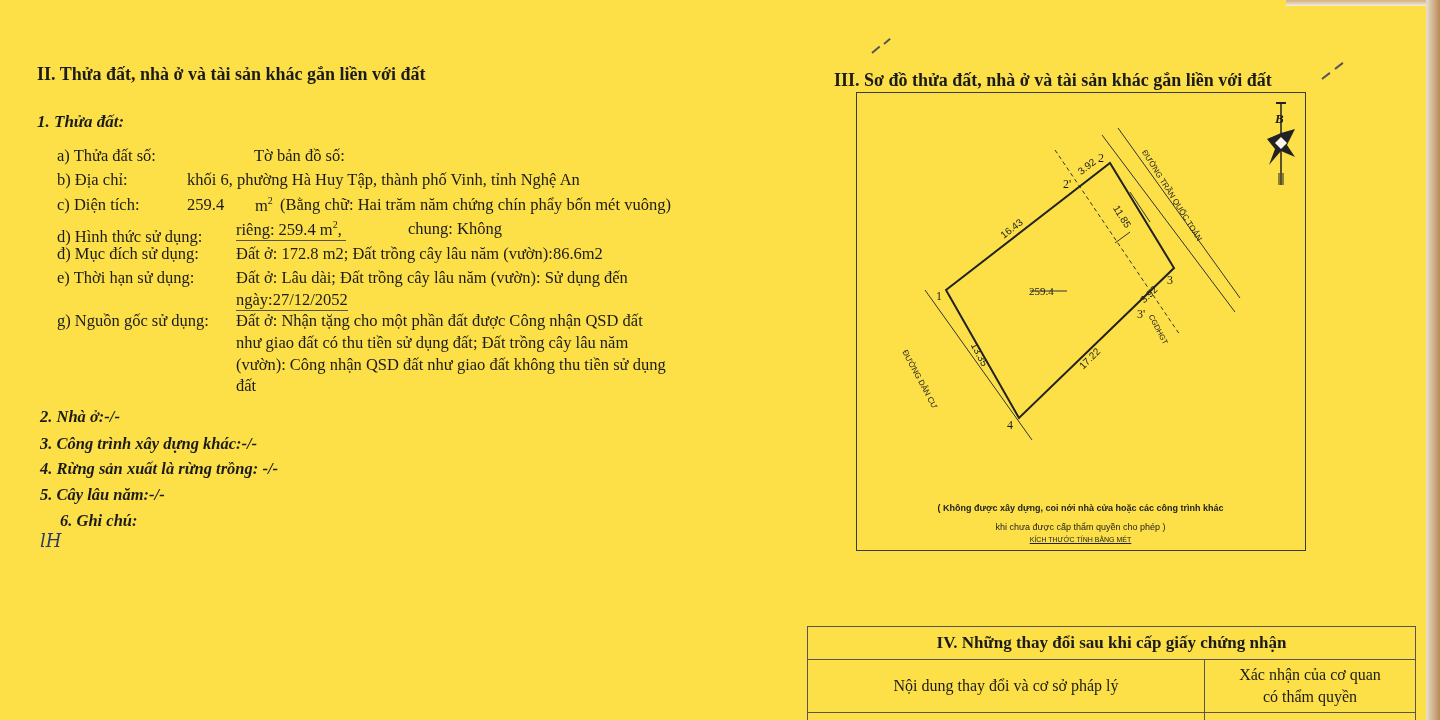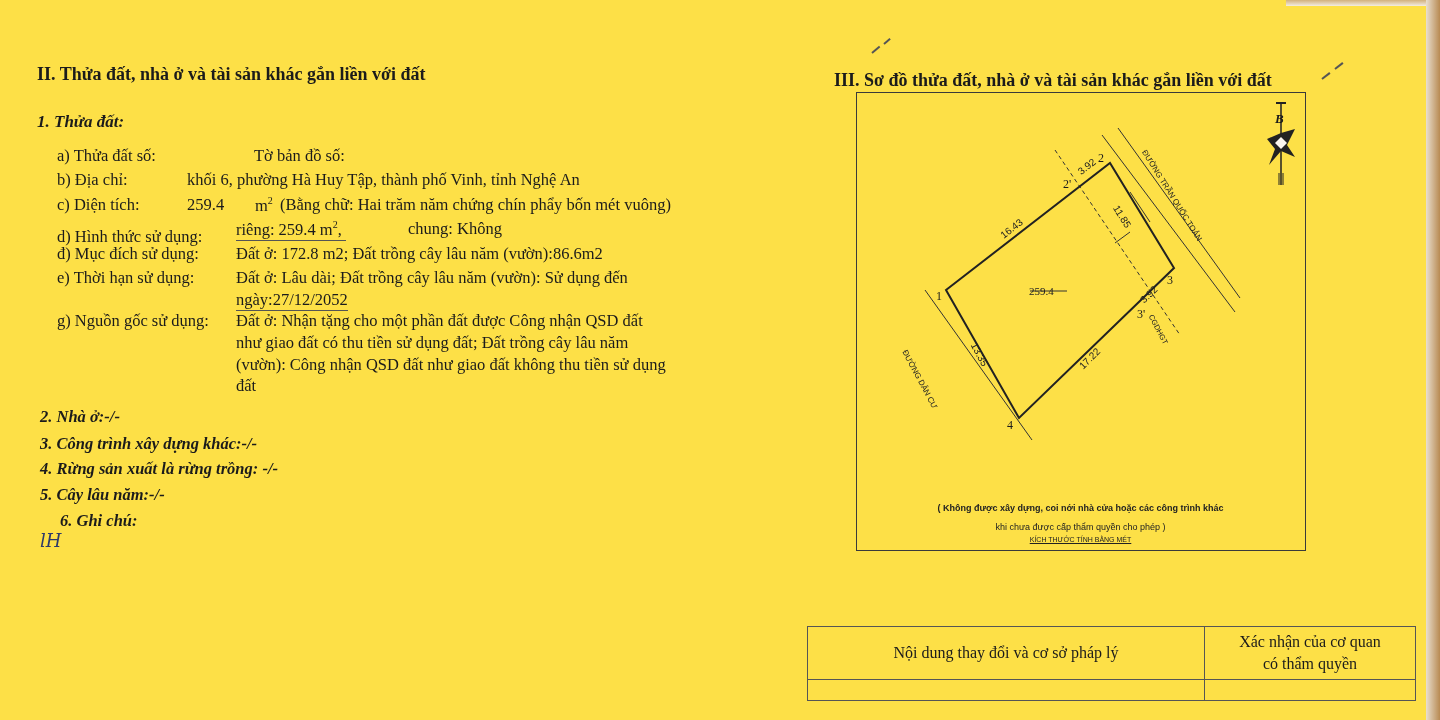--- a/index.html
+++ b/index.html
@@ -119,20 +119,23 @@
     <div class="abs note" style="left:30px;top:282px;font-size:8px;transform:rotate(62deg);">ĐƯỜNG DÂN CƯ</div>
     <div class="abs note" style="left:285px;top:232px;font-size:7.5px;transform:rotate(62deg);">CGDHGT</div>
 
     <div class="abs note" style="left:0;width:447px;top:410px;text-align:center;font-size:9px;font-weight:bold;">( Không được xây dựng, coi nới nhà cửa hoặc các công trình khác</div>
     <div class="abs note" style="left:0;width:447px;top:429px;text-align:center;font-size:9px;">khi chưa được cấp thẩm quyền cho phép )</div>
     <div class="abs note" style="left:0;width:447px;top:443px;text-align:center;font-size:7px;text-decoration:underline;">KÍCH THƯỚC TÍNH BẰNG MÉT</div>
   </div>
 
   <table class="chg">
     <tbody>
+        <tr>
+          <td colspan="2" style="height:32px;font-weight:bold;font-size:17px;">IV. Những thay đổi sau khi cấp giấy chứng nhận</td>
+        </tr>
     <tr>
       <td style="width:396px;height:52px;">Nội dung thay đổi và cơ sở pháp lý</td>
       <td style="line-height:22px;"><span>Xác nhận của cơ quan</span><br><span>có thẩm quyền</span></td>
     </tr>
     <tr>
           <td style="height:20px;"></td>
           <td></td>
         </tr>
   </tbody>
     </table>

